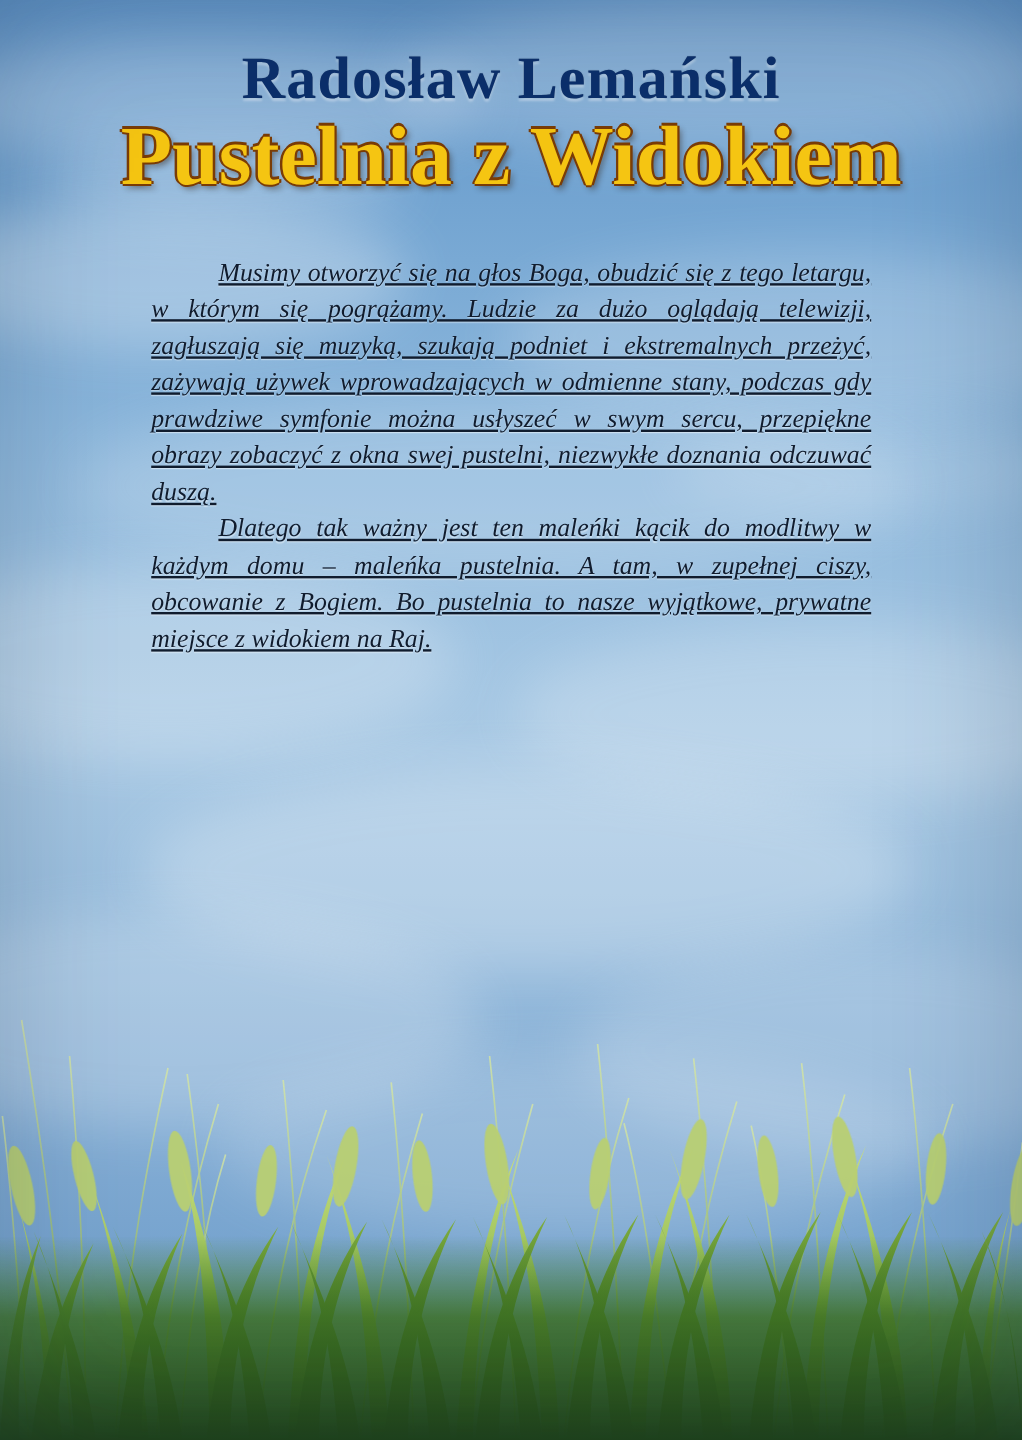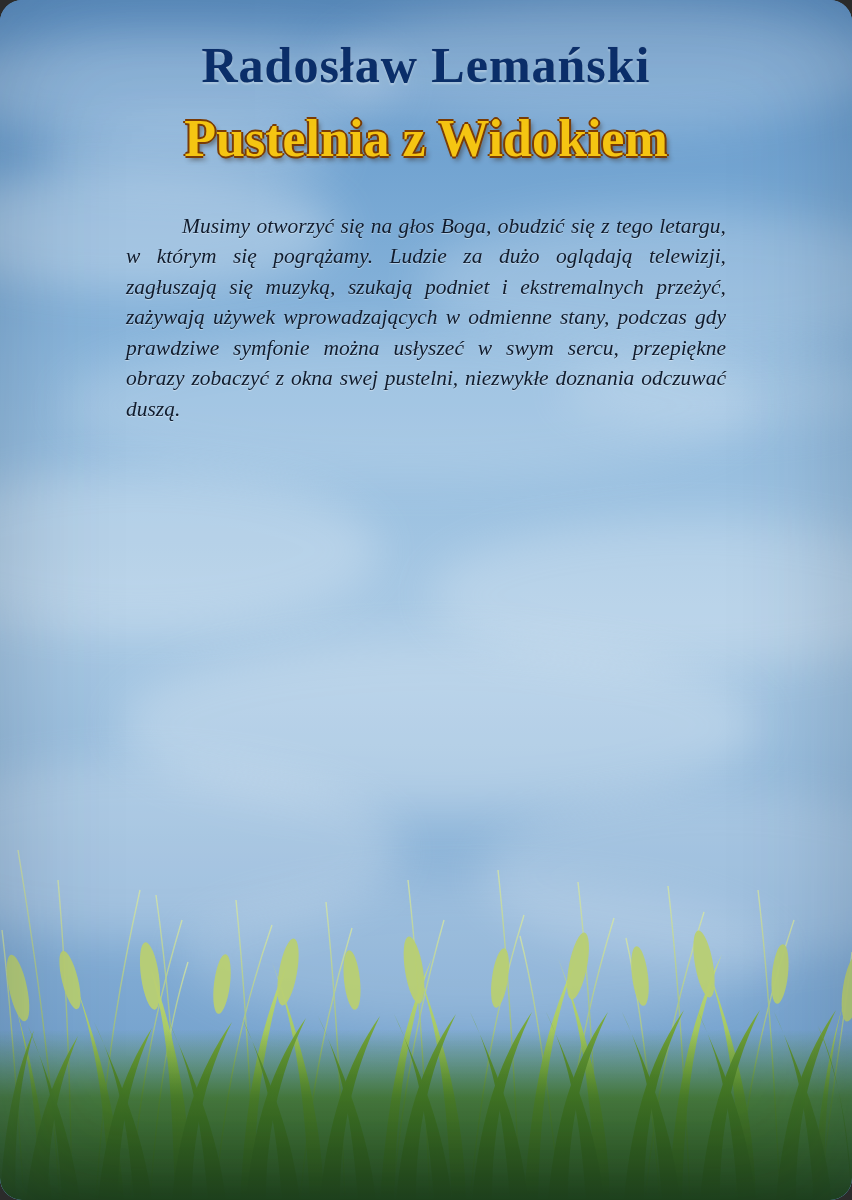--- a/index.html
+++ b/index.html
@@ -8,21 +8,20 @@
     background: #2b2b2b;
   }
 
   .cover {
     position: relative;
     width: 852px;
     height: 1200px;
     overflow: hidden;
     font-family: "Liberation Serif", serif;
     background: #5d95c9;
-    border-radius: 22px;
   }
 
   
   .sky {
     position: absolute;
     inset: 0;
     background:
       linear-gradient(180deg,
         #5f93c6 0%,
         #6a9dcd 8%,
@@ -75,24 +74,23 @@
     font-weight: bold;
     font-size: 50px;
     letter-spacing: 1px;
     color: #0b2f6b;
     text-shadow:
       0 2px 2px rgba(255,255,255,0.35),
       0 0 1px rgba(0,0,0,0.25);
   }
 
   .title {
-    margin-top: 18px;
     font-family: "Liberation Serif", serif;
     font-weight: bold;
-    font-size: 52px;
+    font-size: 70px;
     line-height: 1.05;
     color: #f5c512;
     letter-spacing: 0px;
     text-shadow:
       -2px 0 0 #7a3c06,
       2px 0 0 #7a3c06,
       0 -2px 0 #7a3c06,
       0 2px 0 #7a3c06,
       3px 4px 5px rgba(40,20,0,0.45);
   }
@@ -102,21 +100,21 @@
     margin: 44px auto 0;
     width: 600px;
     font-family: "Liberation Serif", serif;
     font-style: italic;
     font-size: 21.5px;
     line-height: 1.42;
     color: #101c2e;
     text-align: justify;
     text-shadow: 0 1px 1px rgba(255,255,255,0.45);
   }
-  .blurb p { margin: 0; text-indent: 56px; }
+  .blurb p { margin: 0; text-indent: 56px; text-decoration: underline; }
   .blurb p.first { text-indent: 56px; }
   .blurb p:last-child { text-indent: 56px; }
 
   
   .field {
     position: absolute;
     left: 0;
     right: 0;
     bottom: 0;
     height: 470px;
@@ -155,20 +153,21 @@
 
   <div class="content">
     <div class="author">Radosław Lemański</div>
 
     <div class="title">
       <span class="line1">Pustelnia z Widokiem</span>
     </div>
 
     <div class="blurb">
       <p class="first">Musimy otworzyć się na głos Boga, obudzić się z tego letargu, w którym się pogrążamy. Ludzie za dużo oglądają telewizji, zagłuszają się muzyką, szukają podniet i ekstremalnych przeżyć, zażywają używek wprowadzających w odmienne stany, podczas gdy prawdziwe symfonie można usłyszeć w swym sercu, przepiękne obrazy zobaczyć z okna swej pustelni, niezwykłe doznania odczuwać duszą.</p>
+      <p>Dlatego tak ważny jest ten maleńki kącik do modlitwy w każdym domu – maleńka pustelnia. A tam, w zupełnej ciszy, obcowanie z Bogiem. Bo pustelnia to nasze wyjątkowe, prywatne miejsce z widokiem na Raj.</p>
     </div>
   </div>
 
   <div class="field">
     <svg viewBox="0 0 852 470" preserveAspectRatio="none" aria-hidden="true">
       <defs>
         <linearGradient id="gDark" x1="0" y1="0" x2="0" y2="1">
           <stop offset="0%" stop-color="#7fae3f"></stop>
           <stop offset="55%" stop-color="#3f7224"></stop>
           <stop offset="100%" stop-color="#24491a"></stop>

